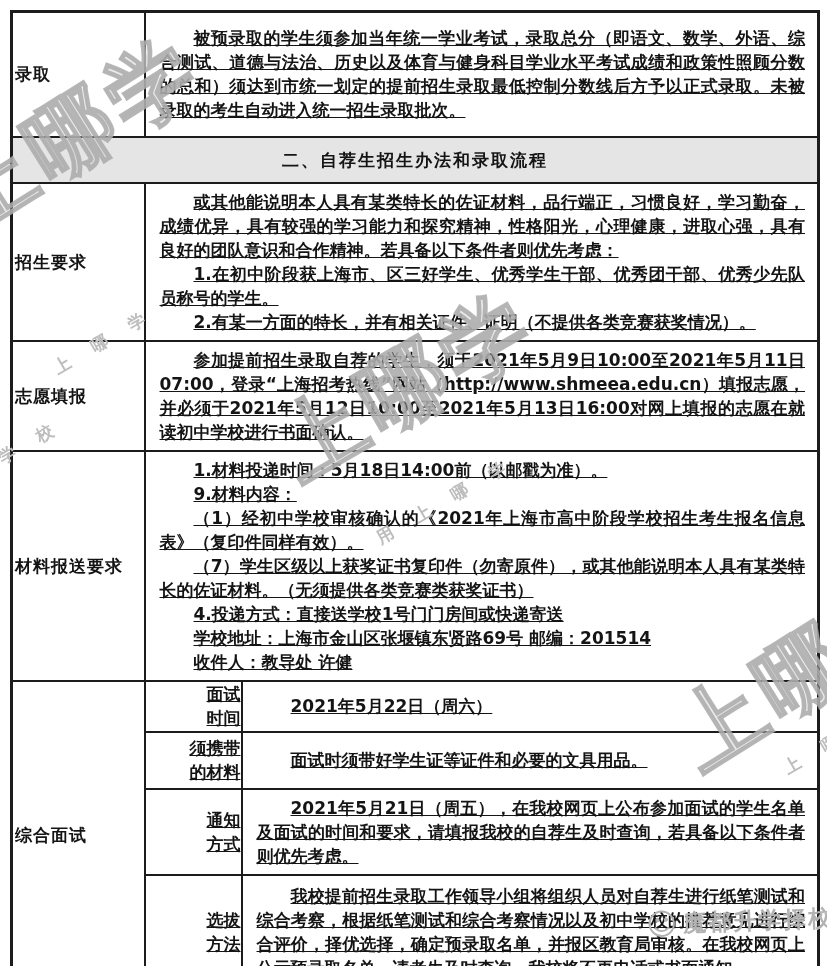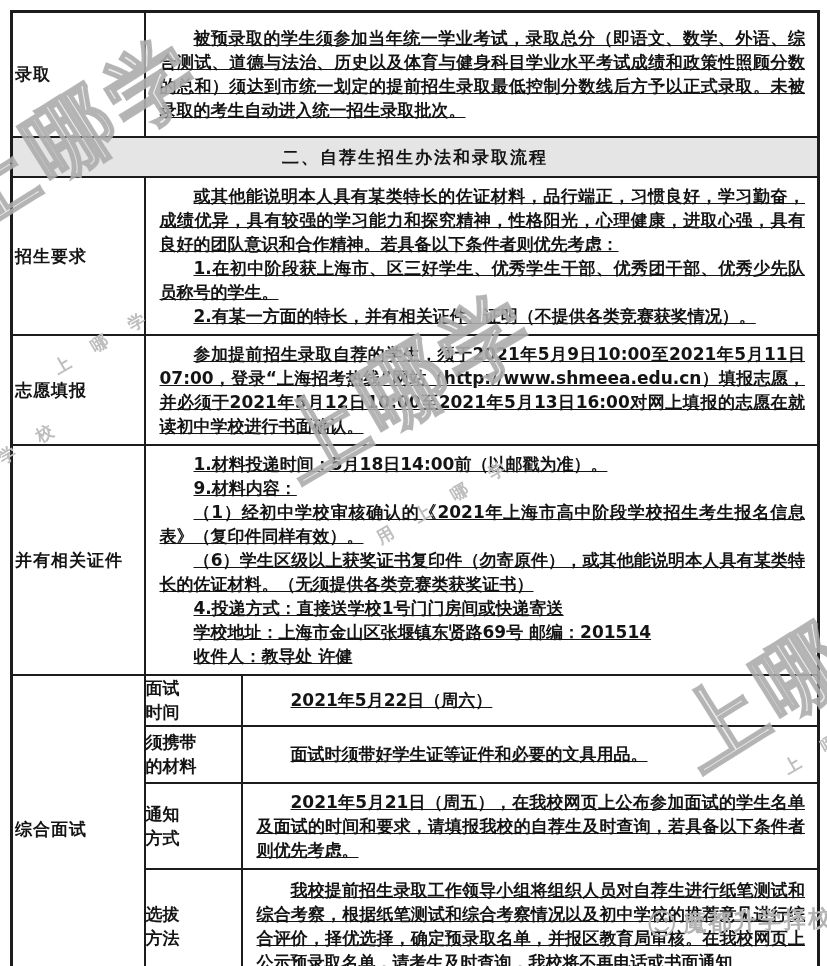--- a/index.html
+++ b/index.html
@@ -23,24 +23,24 @@
     text-align:left; vertical-align:middle; letter-spacing:1px; padding:2px;
   }
   .content-cell {
     padding:6px 12px 6px 14px; text-align:justify; vertical-align:middle;text-decoration:underline;
   }
   .content-cell p { text-indent:2em; }
   .header-cell {
     background:#e5e5e5; text-align:center; vertical-align:middle;
     font-size:18px; letter-spacing:2px;
   }
-  .sub-label-cell { text-align:left; vertical-align:middle; line-height:22px; }
+  .sub-label-cell { text-align:right; vertical-align:middle; line-height:22px;text-decoration:underline; }
   .sub-label-cell span { display:block; }
 
-  .h-r1{height:125px} .h-hdr{height:40px} .h-r3{height:149px}
+  .h-r1{height:125px} .h-hdr{height:46px} .h-r3{height:149px}
   .h-r4{height:98px}  .h-r5{height:214px}
   .h-s1{height:51px}  .h-s2{height:57px} .h-s3{height:80px} .h-s4{height:116px}
 
   
   .wm { position:absolute; pointer-events:none; z-index:6; white-space:nowrap; font-weight:bold; }
   .wm-big {
     font-size:86px; letter-spacing:8px;
     color:rgba(200,200,200,0.38);
     -webkit-text-stroke:2px rgba(170,170,170,0.85);
     transform-origin:left center;
@@ -94,26 +94,26 @@
     </tr>
 
     <tr>
       <td class="label-cell h-r4">志愿填报</td>
       <td class="content-cell h-r4" colspan="2">
         <p>参加提前招生录取自荐的学生，须于2021年5月9日10:00至2021年5月11日07:00，登录“上海招考热线”网站（http://www.shmeea.edu.cn）填报志愿，并必须于2021年5月12日10:00至2021年5月13日16:00对网上填报的志愿在就读初中学校进行书面确认。</p>
       </td>
     </tr>
 
     <tr>
-      <td class="label-cell h-r5">并有相关证件</td>
+      <td class="label-cell h-r5">材料报送要求</td>
       <td class="content-cell h-r5" colspan="2">
         <p>1.材料投递时间：5月18日14:00前（以邮戳为准）。</p>
         <p>9.材料内容：</p>
         <p>（1）经初中学校审核确认的《2021年上海市高中阶段学校招生考生报名信息表》（复印件同样有效）。</p>
-        <p>（6）学生区级以上获奖证书复印件（勿寄原件），或其他能说明本人具有某类特长的佐证材料。（无须提供各类竞赛类获奖证书）</p>
+        <p>（7）学生区级以上获奖证书复印件（勿寄原件），或其他能说明本人具有某类特长的佐证材料。（无须提供各类竞赛类获奖证书）</p>
         <p>4.投递方式：直接送学校1号门门房间或快递寄送</p>
         <p>学校地址：上海市金山区张堰镇东贤路69号 邮编：201514</p>
         <p>收件人：教导处 许健</p>
       </td>
     </tr>
 
     <tr>
       <td class="label-cell" rowspan="4">综合面试</td>
       <td class="sub-label-cell h-s1">
         <span>面试</span>

